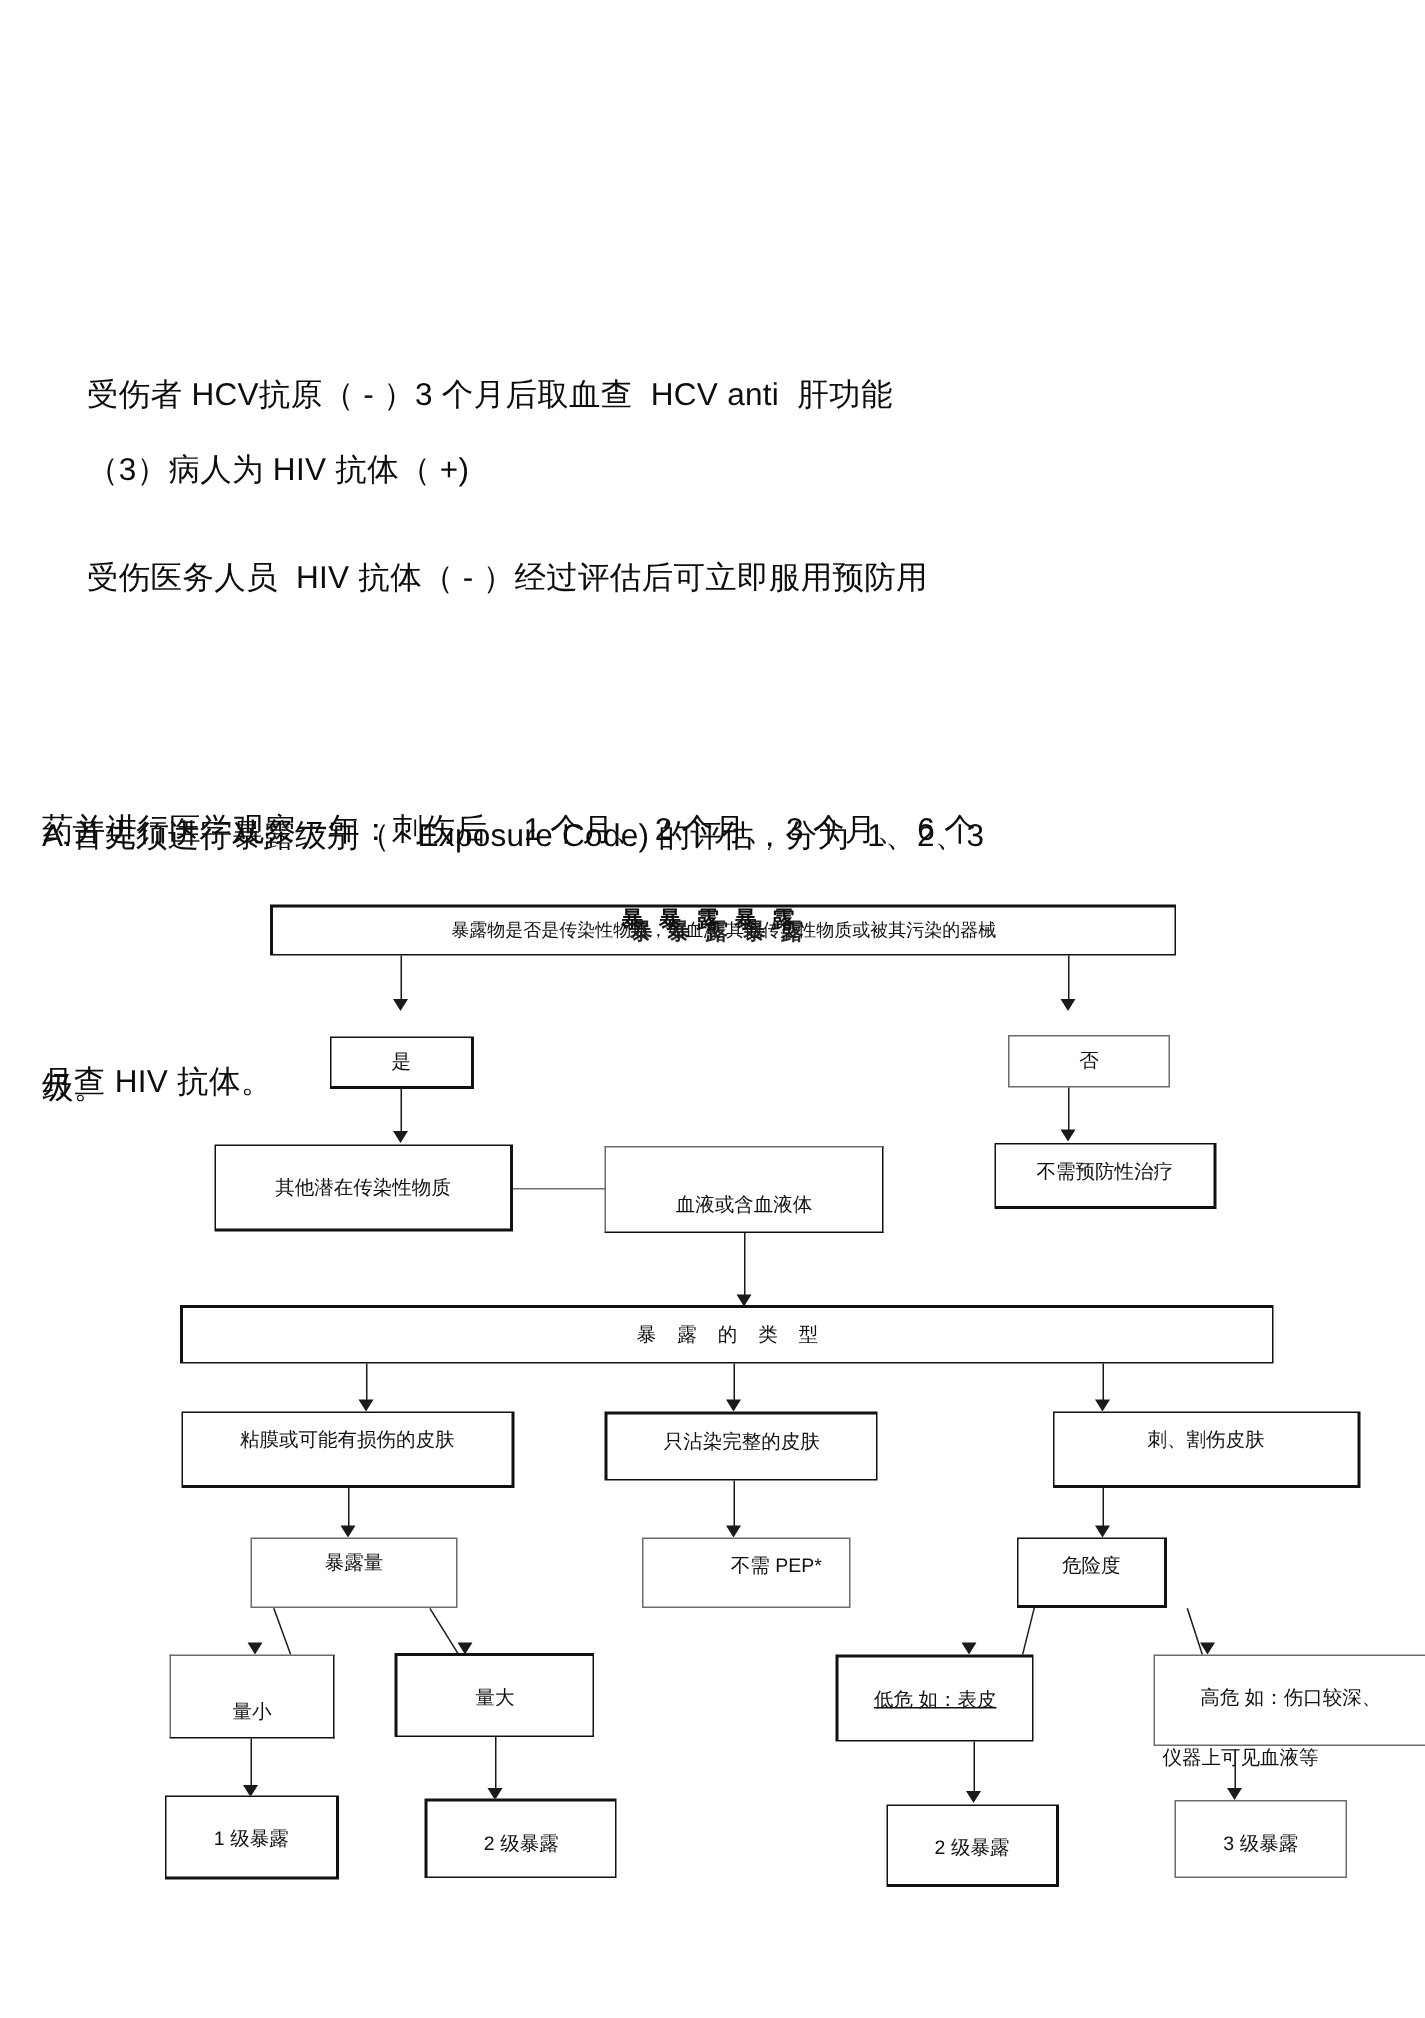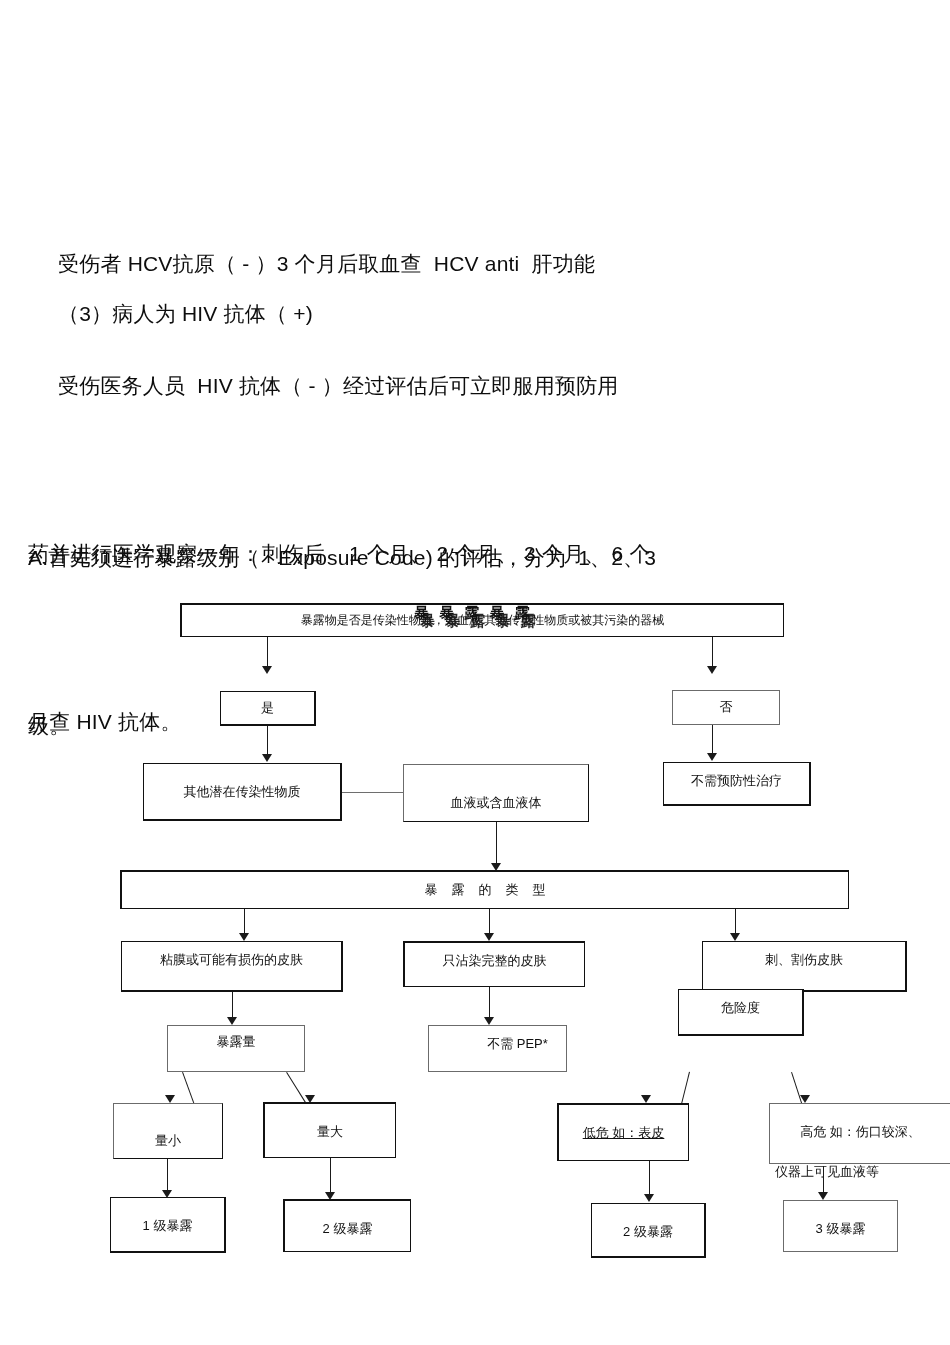--- a/index.html
+++ b/index.html
@@ -211,21 +211,21 @@
   <div class="arrow-head" style="left:730px; top:1017px;"></div>
 
   <div class="box b-thin pad-top8" style="left:167px; top:1025px; width:138px; height:47px;">
     <span>暴露量</span>
   </div>
 
   <div class="box b-thin pad-top10" style="left:428px; top:1025px; width:139px; height:47px;padding-left:40px;">
     <span>不需 PEP*</span>
   </div>
 
-  <div class="box b-heavy pad-top10" style="left:678px; top:989px; width:126px; height:47px;">
+  <div class="box b-heavy pad-top10" style="left:678px; top:1025px; width:100px; height:47px;">
     <span>危险度</span>
   </div>
 
   <div class="diag" style="left:183px; top:1072px; width:38px; transform: rotate(70deg);"></div>
   <div class="arrow-head" style="left:165px; top:1095px;"></div>
 
   <div class="diag" style="left:287px; top:1072px; width:42px; transform: rotate(58deg);"></div>
   <div class="arrow-head" style="left:305px; top:1095px;"></div>
 
   <div class="diag" style="left:690px; top:1072px; width:44px; transform: rotate(104deg);"></div>

